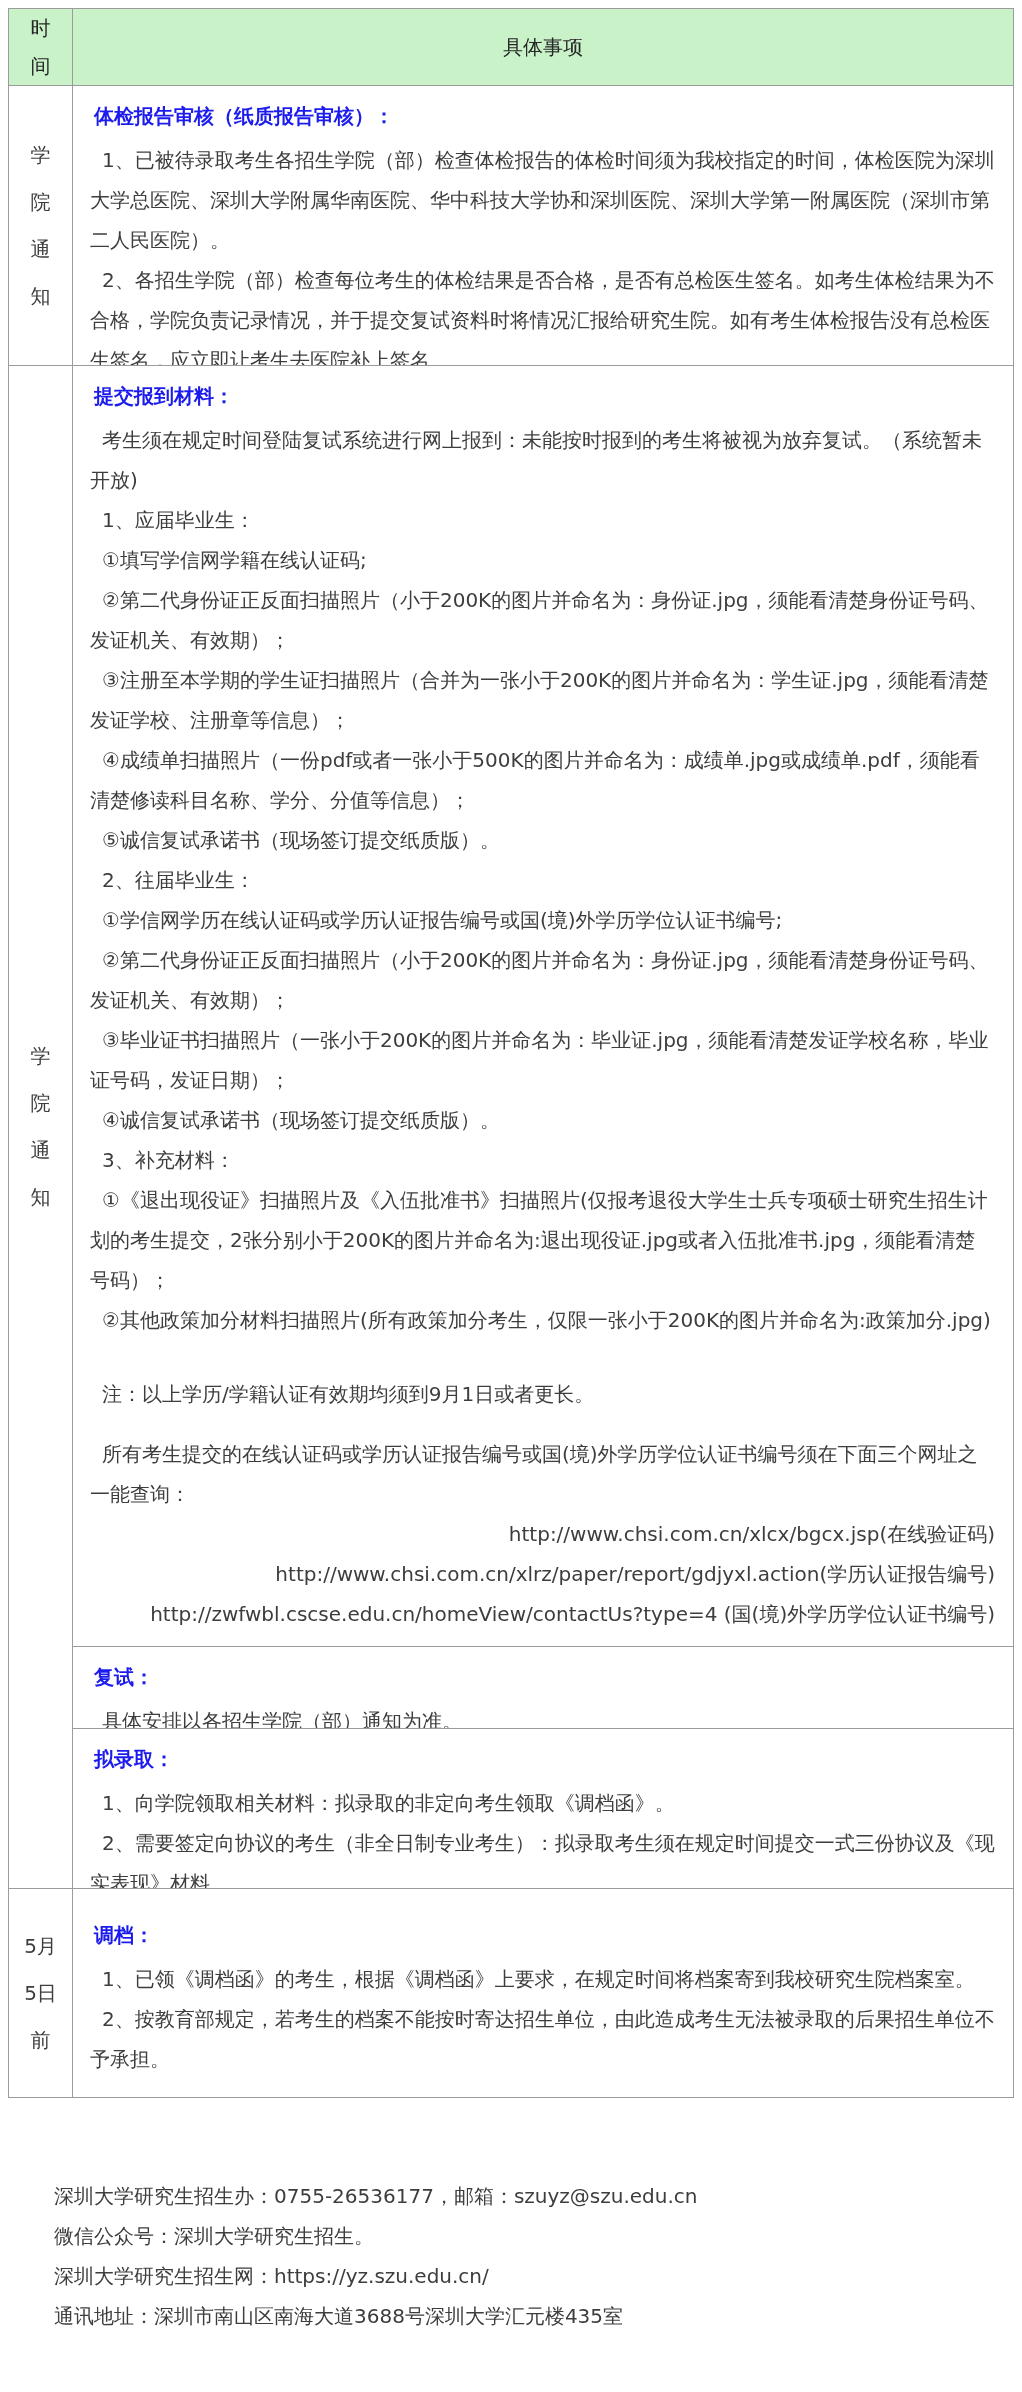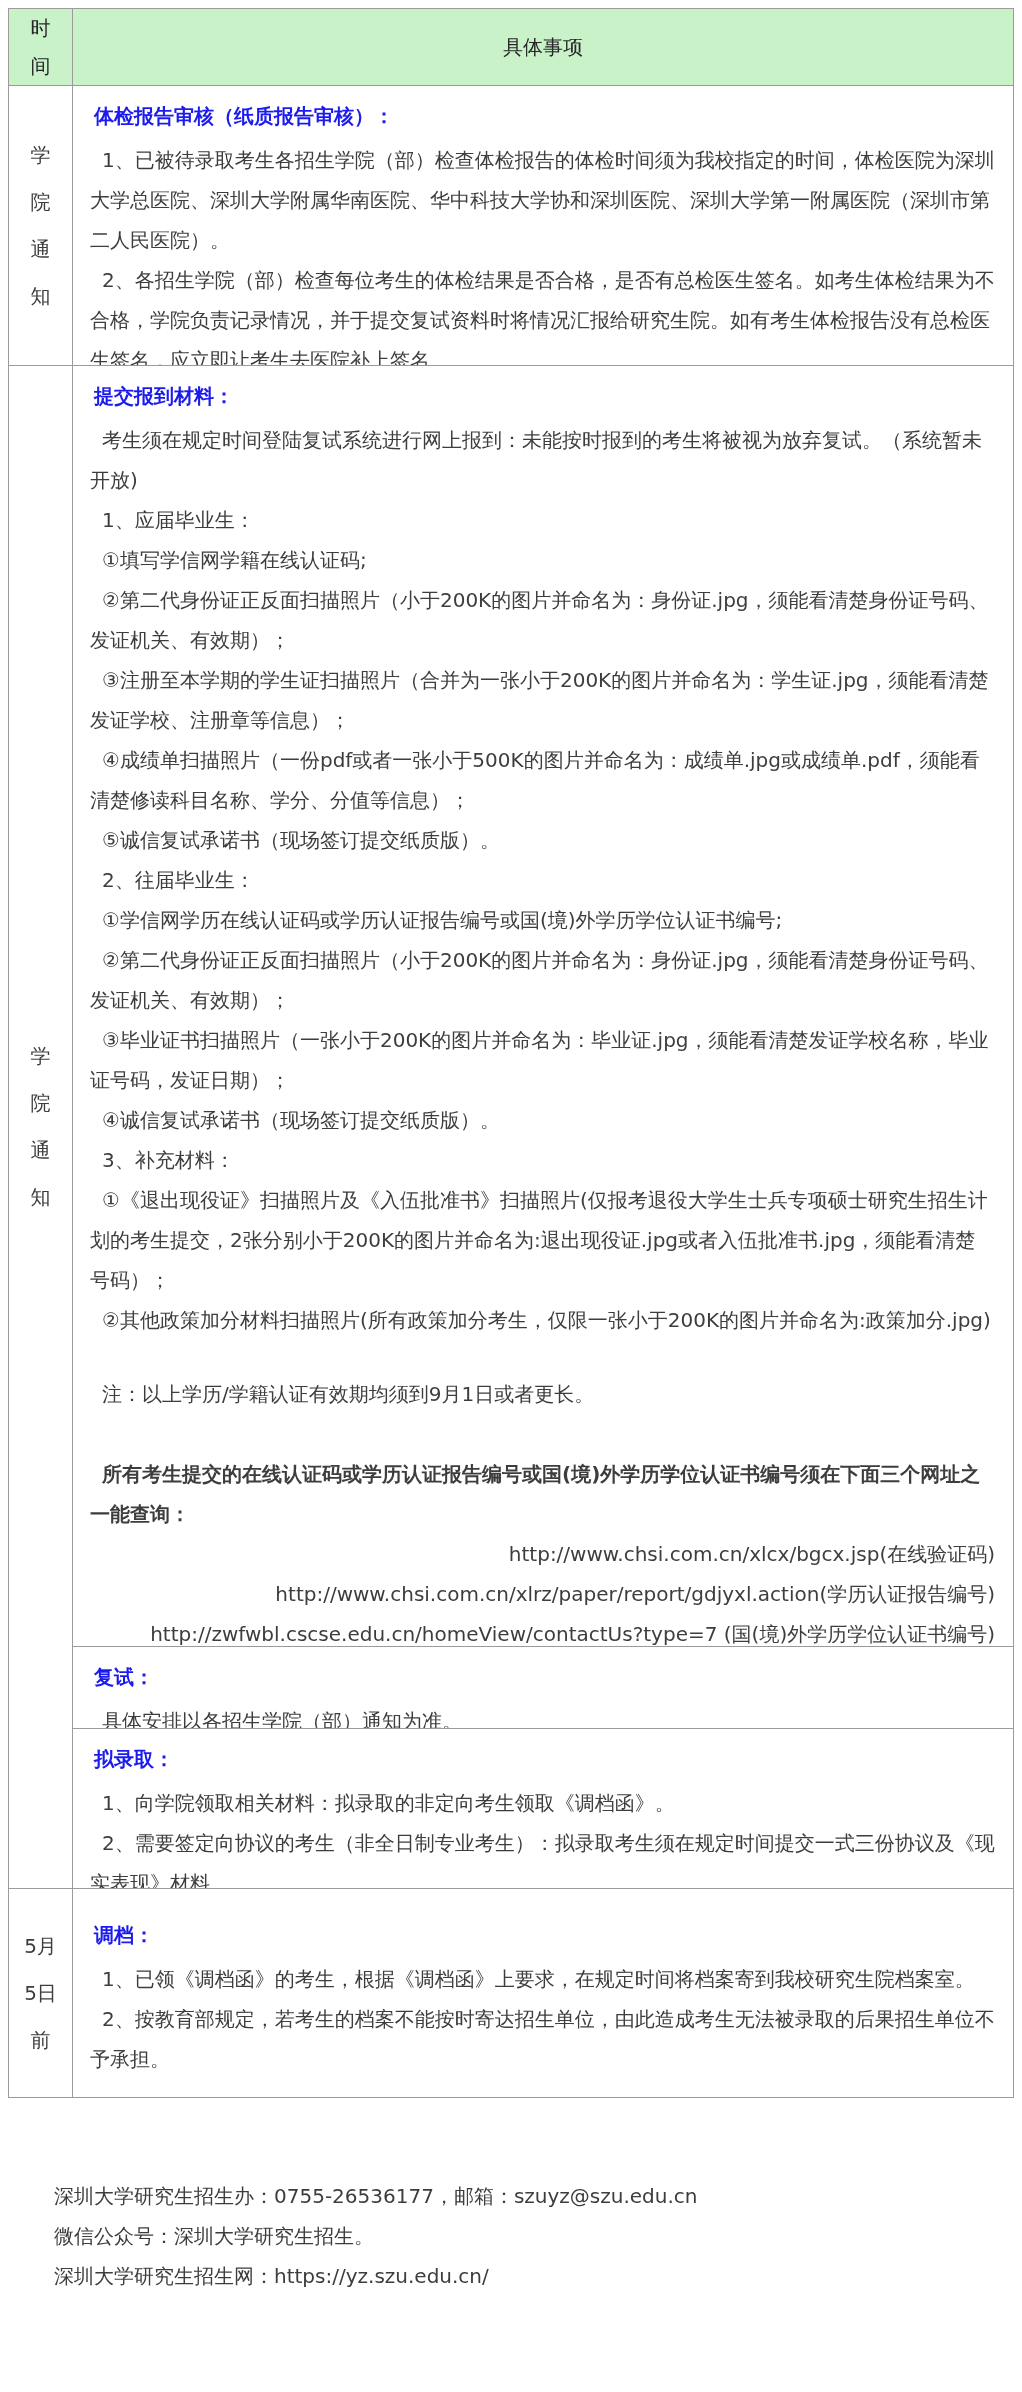--- a/index.html
+++ b/index.html
@@ -27,21 +27,21 @@
   .box{padding:6px 18px 0 17px;overflow:hidden;box-sizing:border-box;}
   .box-a{height:279px;}
   .box-b1{height:1280px;}
   .box-b2{height:81px;}
   .box-b3{height:159px;}
   .box-c{height:208px;padding-top:22px;}
   p.line{margin:0;line-height:40px;text-indent:12px;}
   p.head-line{margin:4px;line-height:40px;text-indent:0;color:#1b1bee;font-weight:bold;}
   p.url{margin:0;line-height:40px;text-indent:22px;text-align:right;}
   p.gap1{margin-top:34px;}
-  p.gap2{margin-top:40px;font-weight:bold;}
+  p.gap2{margin-top:20px;}
   .footer{position:absolute;left:54px;top:2176px;}
   .footer p{margin:0;line-height:40px;}
 </style>
 </head>
 <body>
 
 <table class="schedule">
   <colgroup>
       <col class="time-col">
       <col>
@@ -88,21 +88,21 @@
         <p class="line">②第二代身份证正反面扫描照片（小于200K的图片并命名为：身份证.jpg，须能看清楚身份证号码、发证机关、有效期）；</p>
         <p class="line">③毕业证书扫描照片（一张小于200K的图片并命名为：毕业证.jpg，须能看清楚发证学校名称，毕业证号码，发证日期）；</p>
         <p class="line">④诚信复试承诺书（现场签订提交纸质版）。</p>
         <p class="line">3、补充材料：</p>
         <p class="line">①《退出现役证》扫描照片及《入伍批准书》扫描照片(仅报考退役大学生士兵专项硕士研究生招生计划的考生提交，2张分别小于200K的图片并命名为:退出现役证.jpg或者入伍批准书.jpg，须能看清楚号码）；</p>
         <p class="line">②其他政策加分材料扫描照片(所有政策加分考生，仅限一张小于200K的图片并命名为:政策加分.jpg)</p>
         <p class="line gap1">注：以上学历/学籍认证有效期均须到9月1日或者更长。</p>
         <p class="line gap2">所有考生提交的在线认证码或学历认证报告编号或国(境)外学历学位认证书编号须在下面三个网址之一能查询：</p>
         <p class="url">http://www.chsi.com.cn/xlcx/bgcx.jsp(在线验证码)</p>
         <p class="url">http://www.chsi.com.cn/xlrz/paper/report/gdjyxl.action(学历认证报告编号)</p>
-        <p class="url">http://zwfwbl.cscse.edu.cn/homeView/contactUs?type=7 (国(境)外学历学位认证书编号)</p>
+        <p class="url">http://zwfwbl.cscse.edu.cn/homeView/contactUs?type=4 (国(境)外学历学位认证书编号)</p>
       </div>
     </td>
   </tr>
 
   <tr>
     <td class="content">
       <div class="box box-b2">
         <p class="head-line">复试：</p>
         <p class="line">具体安排以各招生学院（部）通知为准。</p>
       </div>
@@ -131,13 +131,14 @@
       </div>
     </td>
   </tr>
 </tbody>
   </table>
 
 <div class="footer">
   <p>深圳大学研究生招生办：0755-26536177，邮箱：szuyz@szu.edu.cn</p>
   <p>微信公众号：深圳大学研究生招生。</p>
   <p>深圳大学研究生招生网：https://yz.szu.edu.cn/</p>
+  <p>通讯地址：深圳市南山区南海大道3688号深圳大学汇元楼435室</p>
 </div>
 
 </body></html>

